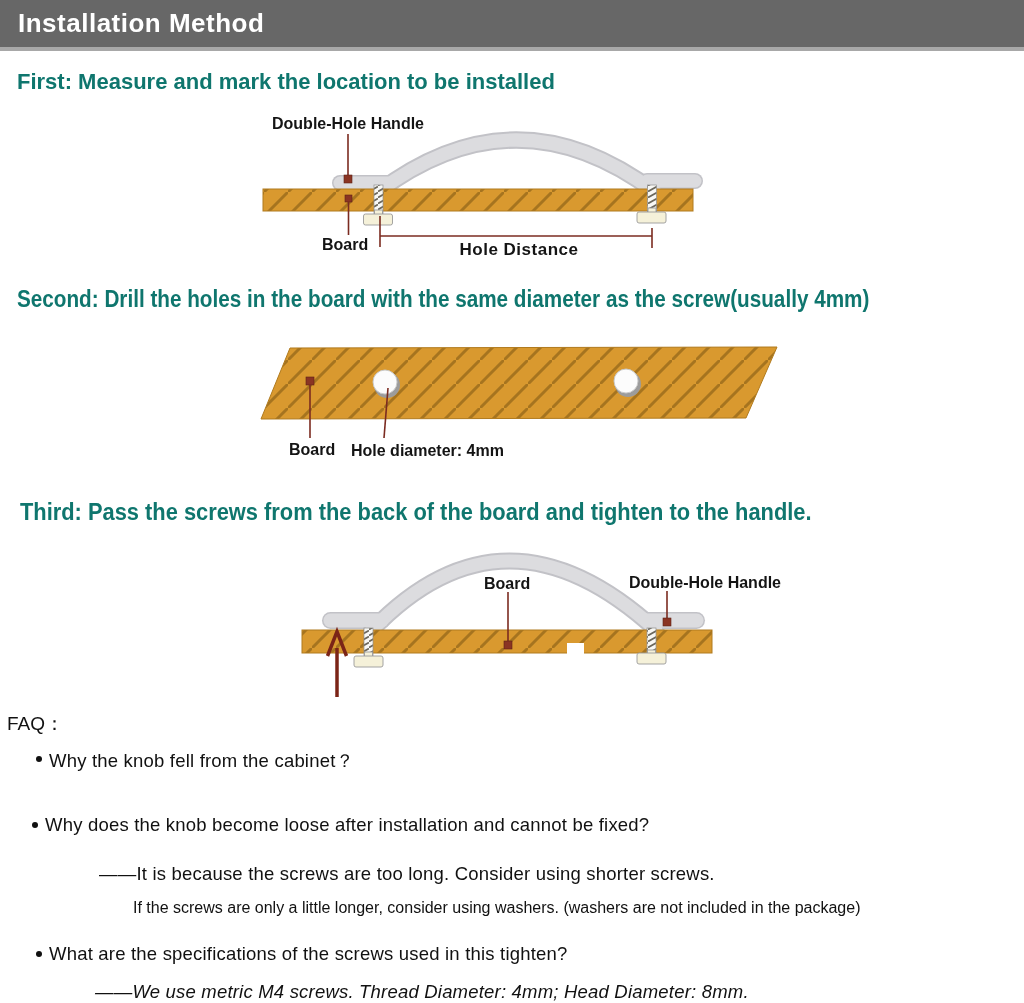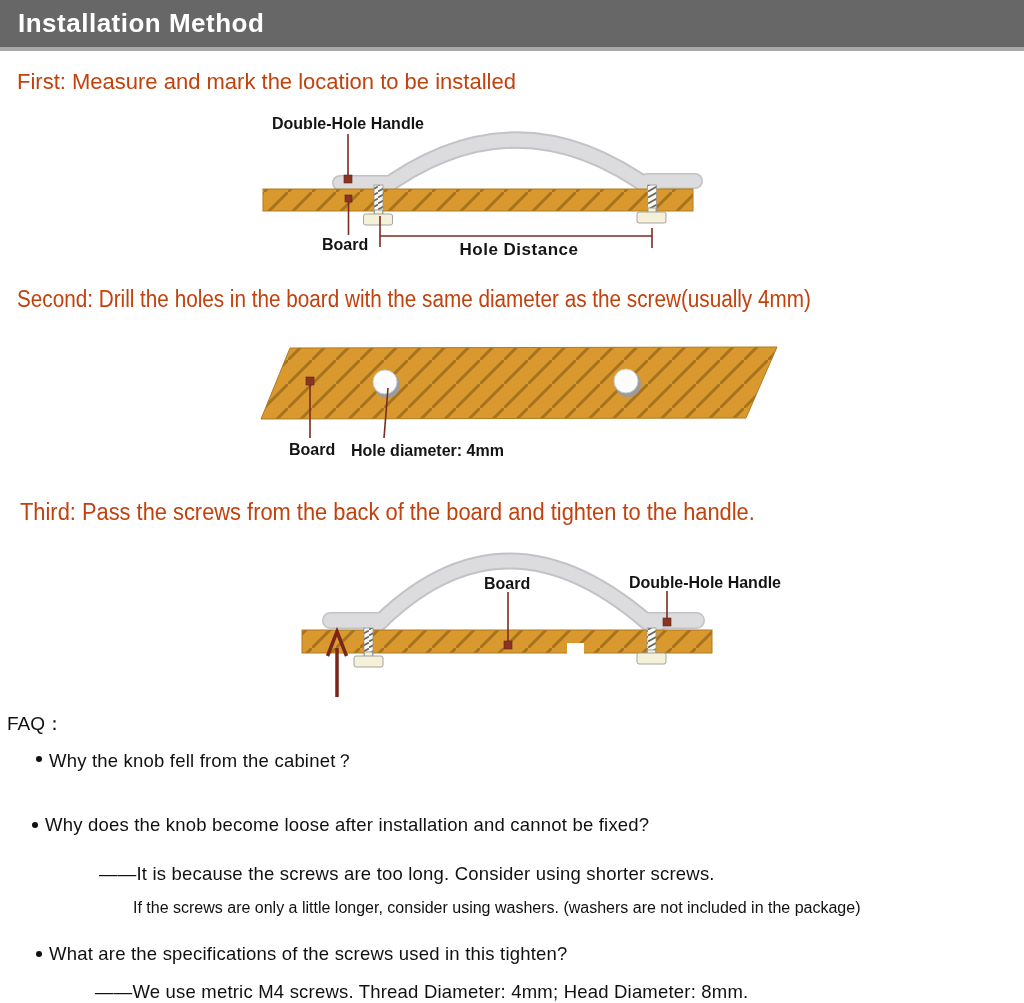--- a/index.html
+++ b/index.html
@@ -4,21 +4,21 @@
 <style>
   html,body{margin:0;padding:0;background:#fff;}
   .page{position:relative;width:1024px;height:1003px;overflow:hidden;background:#ffffff;
         font-family:"Liberation Sans",sans-serif;color:#111;}
   
   .hdr{position:absolute;left:0;top:0;width:1024px;height:47px;background:#676767;
        border-bottom:4px solid #a8a8a8;display:flex;align-items:center;}
   .hdr .title{font-weight:bold;font-size:26px;color:#ffffff;
               padding-left:18px;letter-spacing:0.5px;}
   
-  .step-h{position:absolute;font-weight:normal;color:#c2410c;white-space:nowrap;}
+  .step-h{position:absolute;font-weight:bold;color:#0f766e;white-space:nowrap;}
   .h1{left:17px;top:69px;font-size:22px;}
   .h2{left:17px;top:286px;font-size:23px;}
   .h3{left:20px;top:499px;font-size:23px;}
   .cond{display:inline-block;transform:scaleX(0.90);transform-origin:0 50%;}
   .cond3{display:inline-block;transform:scaleX(0.95);transform-origin:0 50%;}
   
   .diagrams{position:absolute;left:0;top:0;width:1024px;height:1003px;}
   .dlabel{font-family:"Liberation Sans",sans-serif;font-weight:700;font-size:16px;fill:#141414;}
   .ld{stroke:#7B2B20;stroke-width:1.6;}
   .mk{fill:#8A3423;stroke:#5E2217;stroke-width:0.6;}
@@ -169,15 +169,15 @@
     <span class="dot"></span>
     <span>Why does the knob become loose after installation and cannot be fixed?</span>
   </div>
   <div class="fa" style="left:99px;top:863px;">——It is because the screws are too long. Consider using shorter screws.</div>
   <div class="fa fa-small" style="left:133px;top:899px;">If the screws are only a little longer, consider using washers. (washers are not included in the package)</div>
 
   <div class="fq" style="left:36px;top:943px;">
     <span class="dot"></span>
     <span>What are the specifications of the screws used in this tighten?</span>
   </div>
-  <div class="fa" style="left:95px;top:981px;">——We use metric M4 screws. Thread Diameter: 4mm; Head Diameter: 8mm.</div>
+  <div class="fa" style="left:95px;top:981px;font-style:italic;">——We use metric M4 screws. Thread Diameter: 4mm; Head Diameter: 8mm.</div>
 
 </div>
 
 </body></html>

